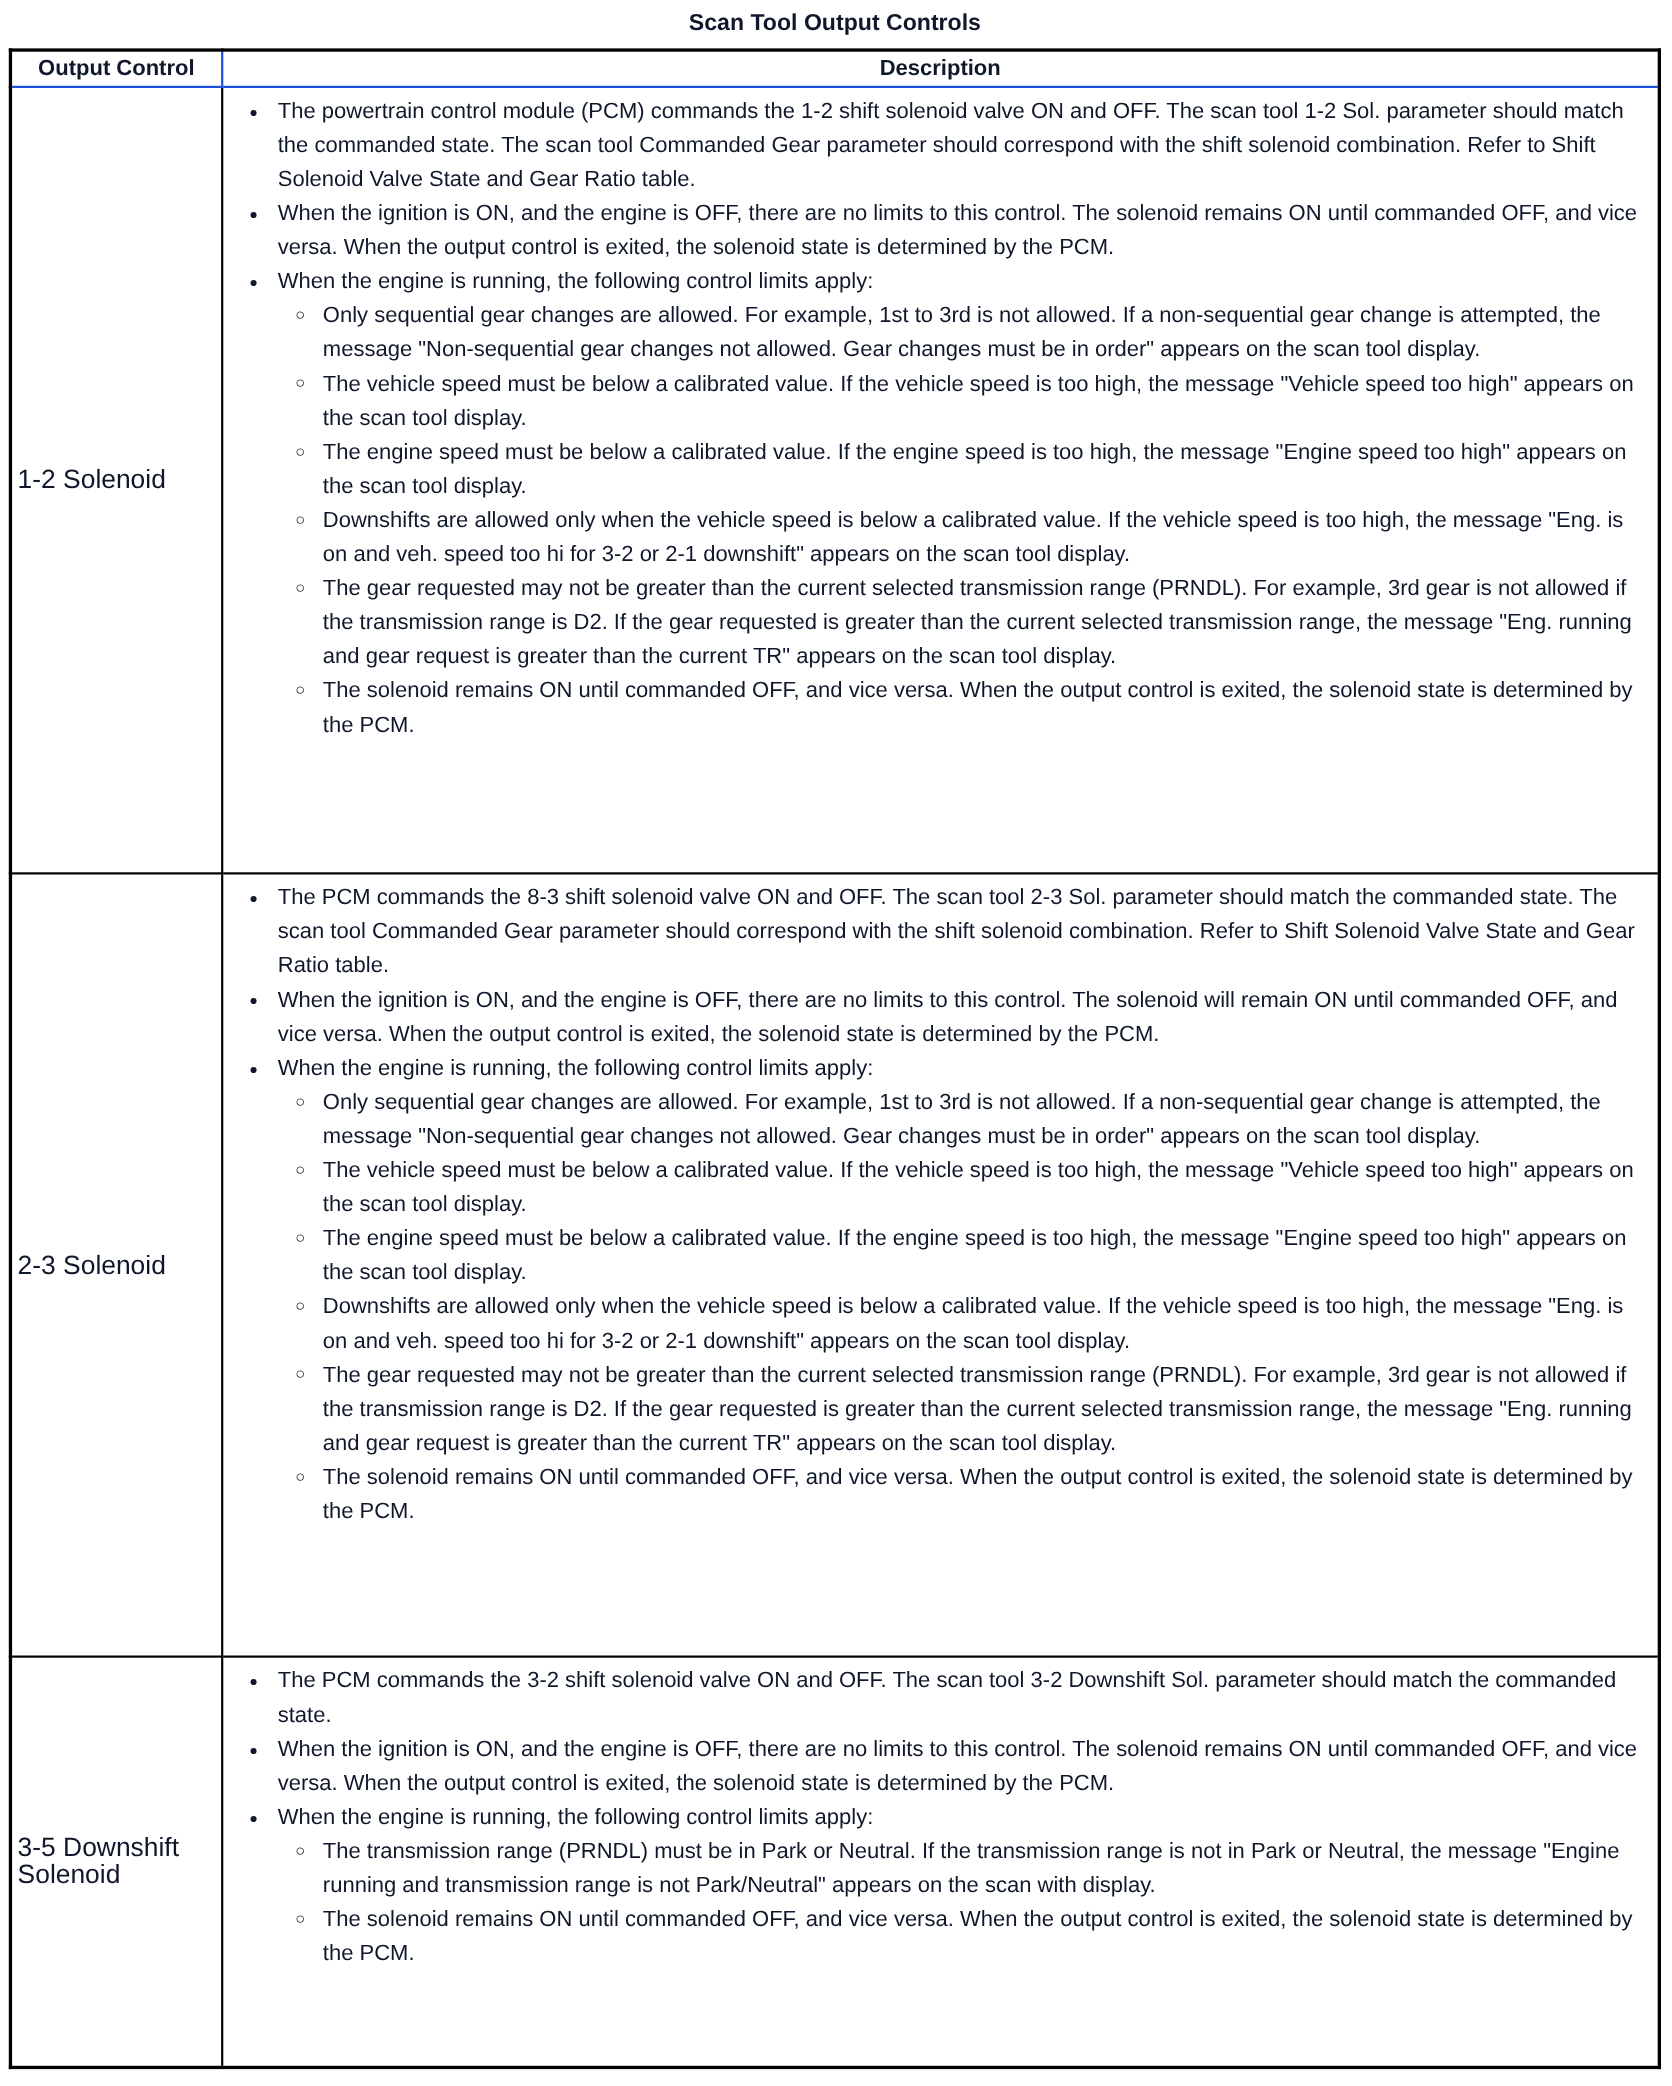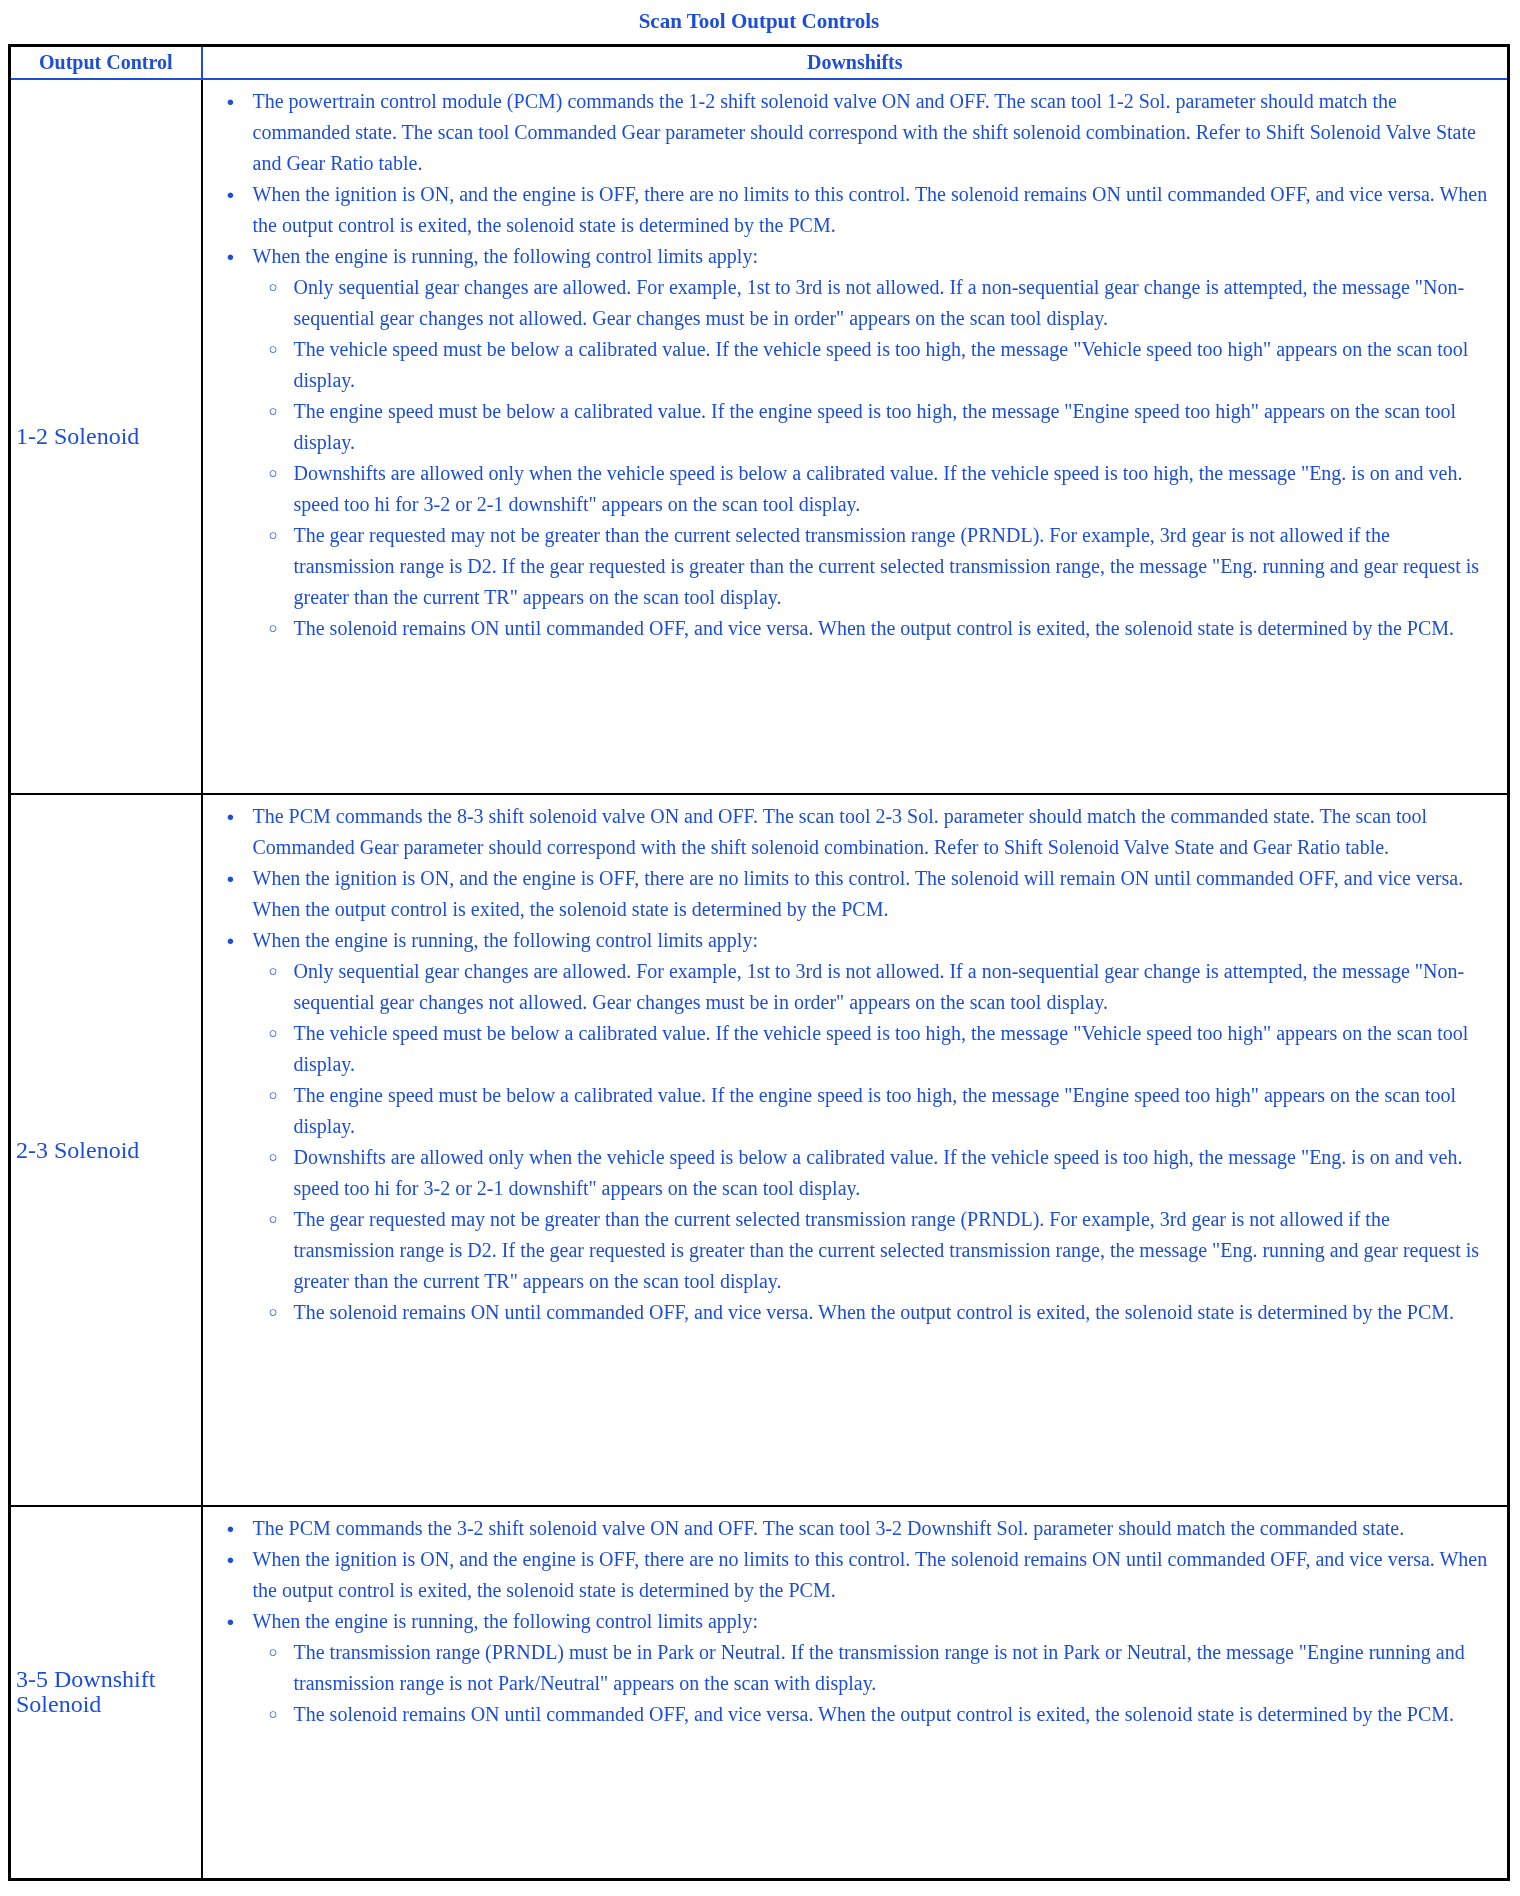--- a/index.html
+++ b/index.html
@@ -5,22 +5,22 @@
   html, body {
     margin: 0;
     padding: 0;
     background: #ffffff;
   }
   .page {
     width: 1520px;
     min-height: 1896px;
     box-sizing: border-box;
     padding: 6px 10px 6px 8px;
-    font-family: Liberation Serif, serif;
-    color: #1d4ed8;
+    font-family: Liberation Sans, sans-serif;
+    color: #0f172a;
   }
   .title {
     text-align: center;
     font-weight: bold;
     font-size: 21px;
     line-height: 30px;
     margin: 0 0 8px 0;
   }
   table.main {
     border-collapse: collapse;
@@ -82,21 +82,21 @@
 <div class="page">
   <div class="title">Scan Tool Output Controls</div>
   <table class="main">
     <colgroup>
       <col class="c1">
       <col>
     </colgroup>
     <thead>
       <tr>
         <th>Output Control</th>
-        <th>Downshifts</th>
+        <th>Description</th>
       </tr>
     </thead>
     <tbody id="table-body">
         <tr>
           <td class="control">1-2 Solenoid</td>
           <td class="desc">
             <div class="item l1">
               <span class="marker">●</span>
               <span class="text">The powertrain control module (PCM) commands the 1-2 shift solenoid valve ON and OFF. The scan tool 1-2 Sol. parameter should match the commanded state. The scan tool Commanded Gear parameter should correspond with the shift solenoid combination. Refer to Shift Solenoid Valve State and Gear Ratio table.</span>
             </div>

